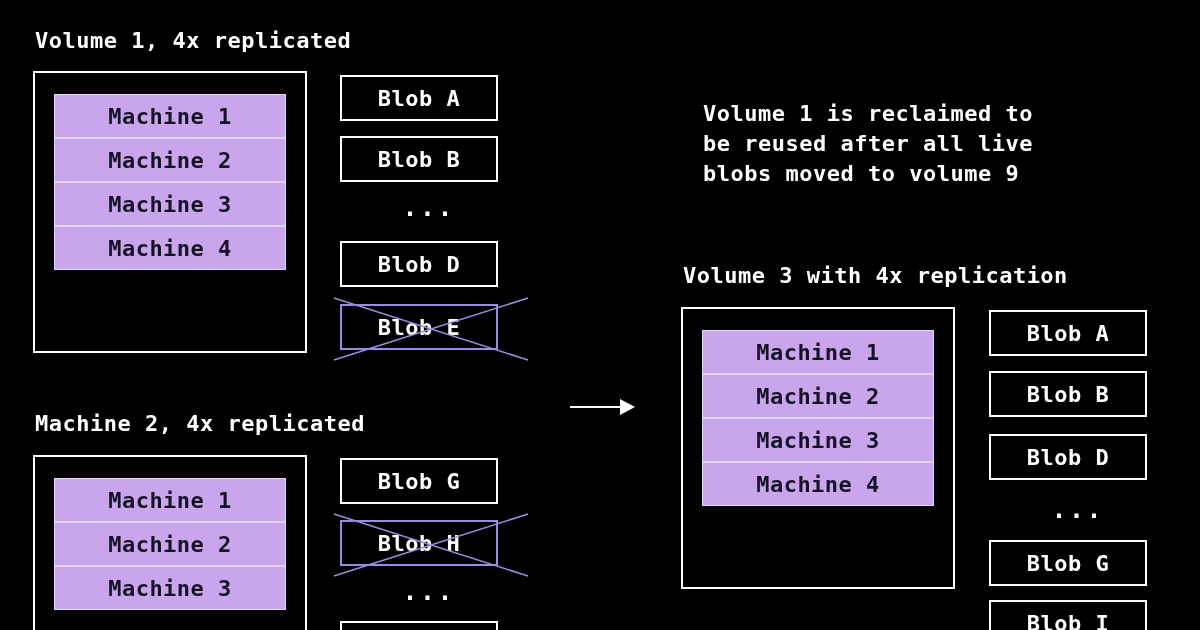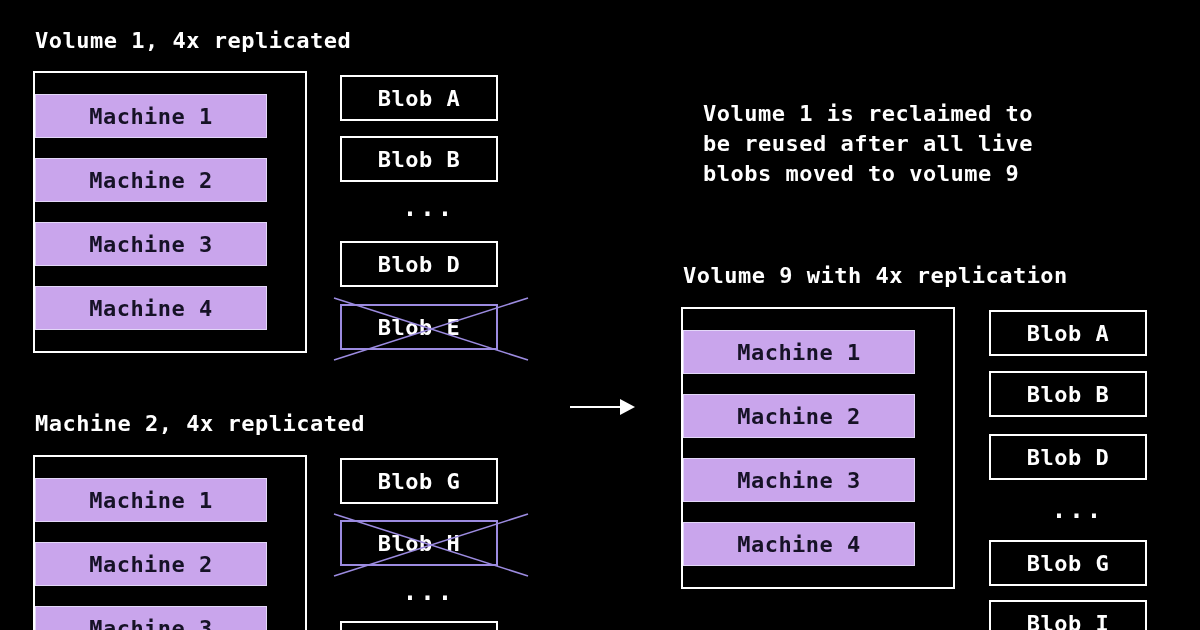--- a/index.html
+++ b/index.html
@@ -24,22 +24,22 @@
     white-space: nowrap;
   }
   .vol-box {
     position: absolute;
     width: 274px;
     height: 282px;
     border: 2px solid #ffffff;
     box-sizing: border-box;
     display: flex;
     flex-direction: column;
+    align-items: center;
     padding-top: 21px;
-    gap: 20px;
   }
   .machine {
     flex: 0 0 auto;
     width: 232px;
     height: 44px;
     background: #c9a5ec;
     border: 1px solid #e3d7f8;
     box-sizing: border-box;
     display: flex;
     align-items: center;
@@ -166,21 +166,21 @@
 
   <div class="arrow-line"></div>
   <div class="arrow-head"></div>
 
   <div class="annotation">
     <div>Volume 1 is reclaimed to</div>
     <div>be reused after all live</div>
     <div>blobs moved to volume 9</div>
   </div>
 
-  <div class="vol-title" style="left:683px; top:263px;">Volume 9 with 4x replication</div>
+  <div class="vol-title" style="left:683px; top:263px;">Volume 3 with 4x replication</div>
 
   <div class="vol-box" style="left:681px; top:307px;">
     <div class="machine">Machine 1</div>
     <div class="machine">Machine 2</div>
     <div class="machine">Machine 3</div>
     <div class="machine">Machine 4</div>
   </div>
 
   <div class="blob" style="left:989px; top:310px;">
     <span>Blob A</span>

